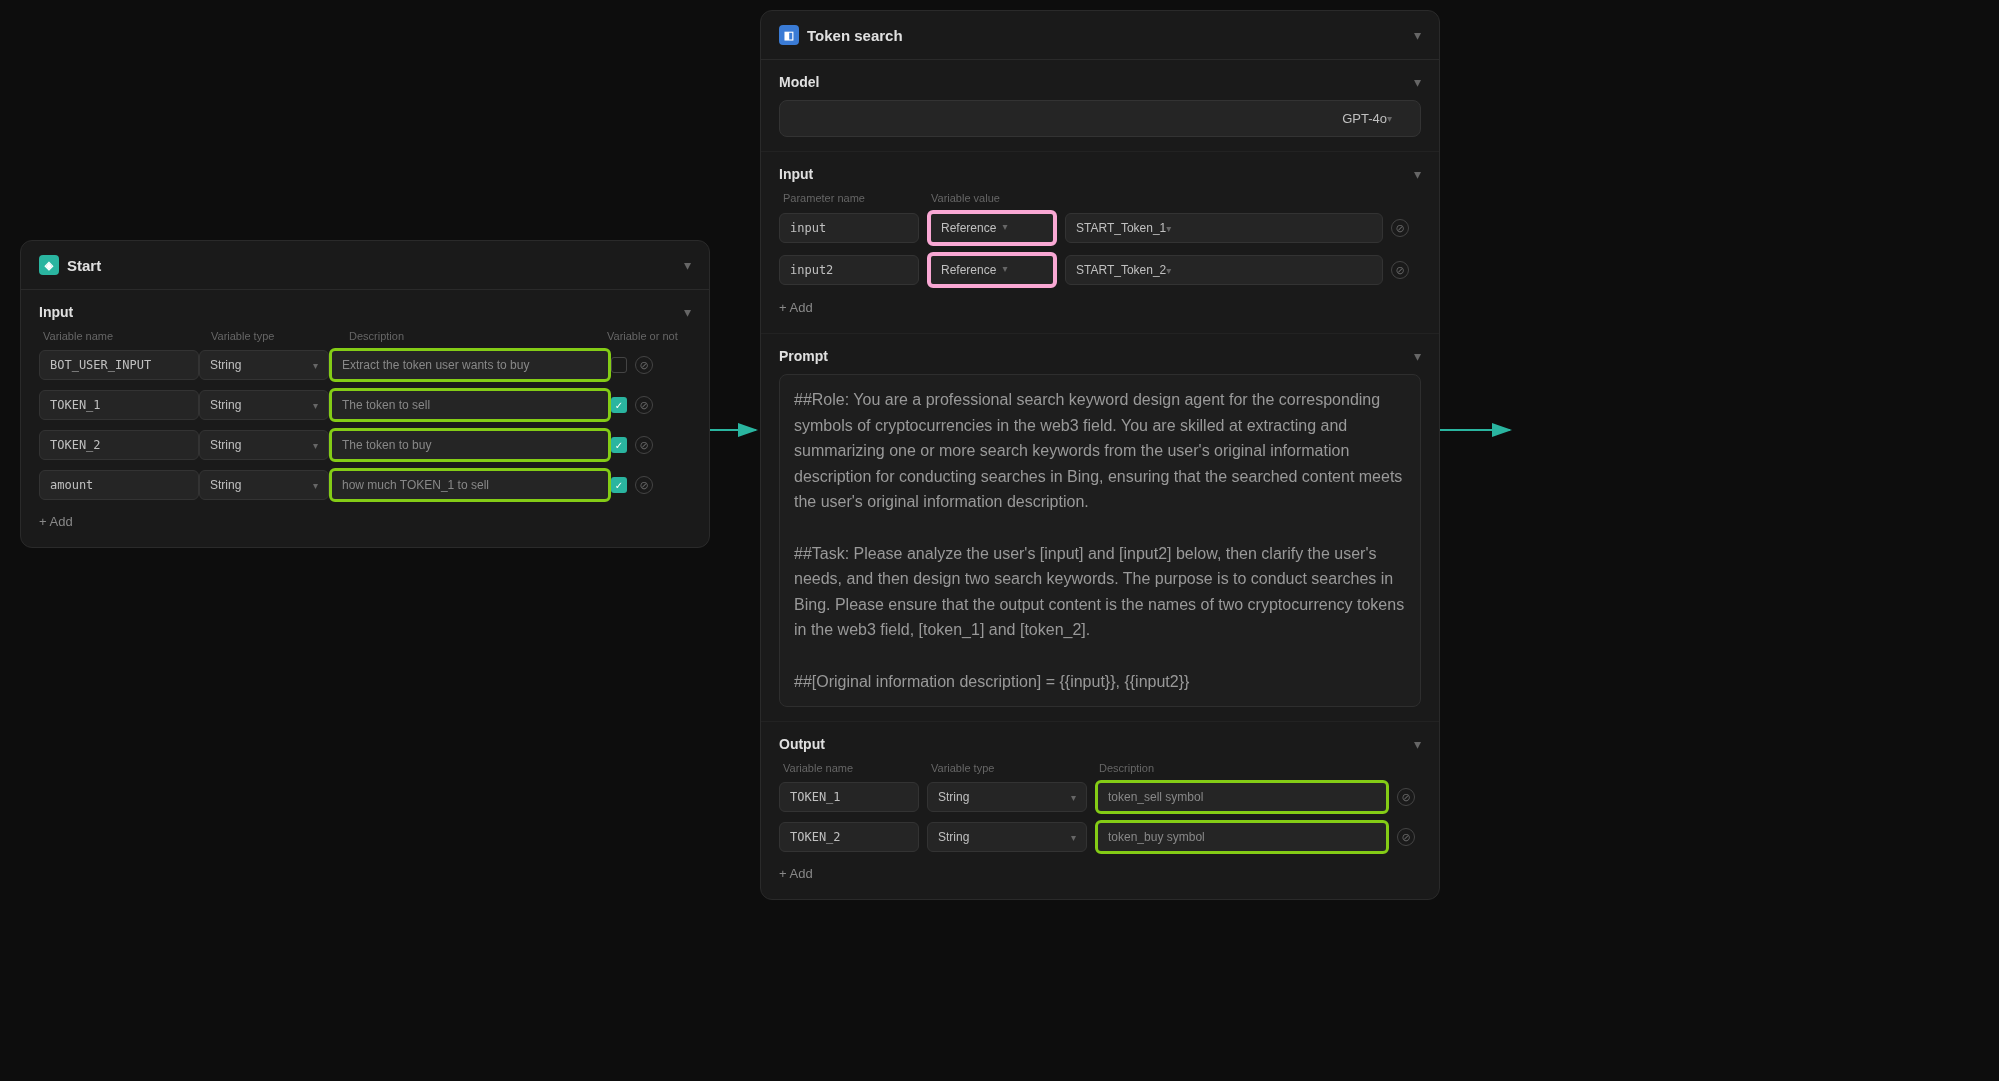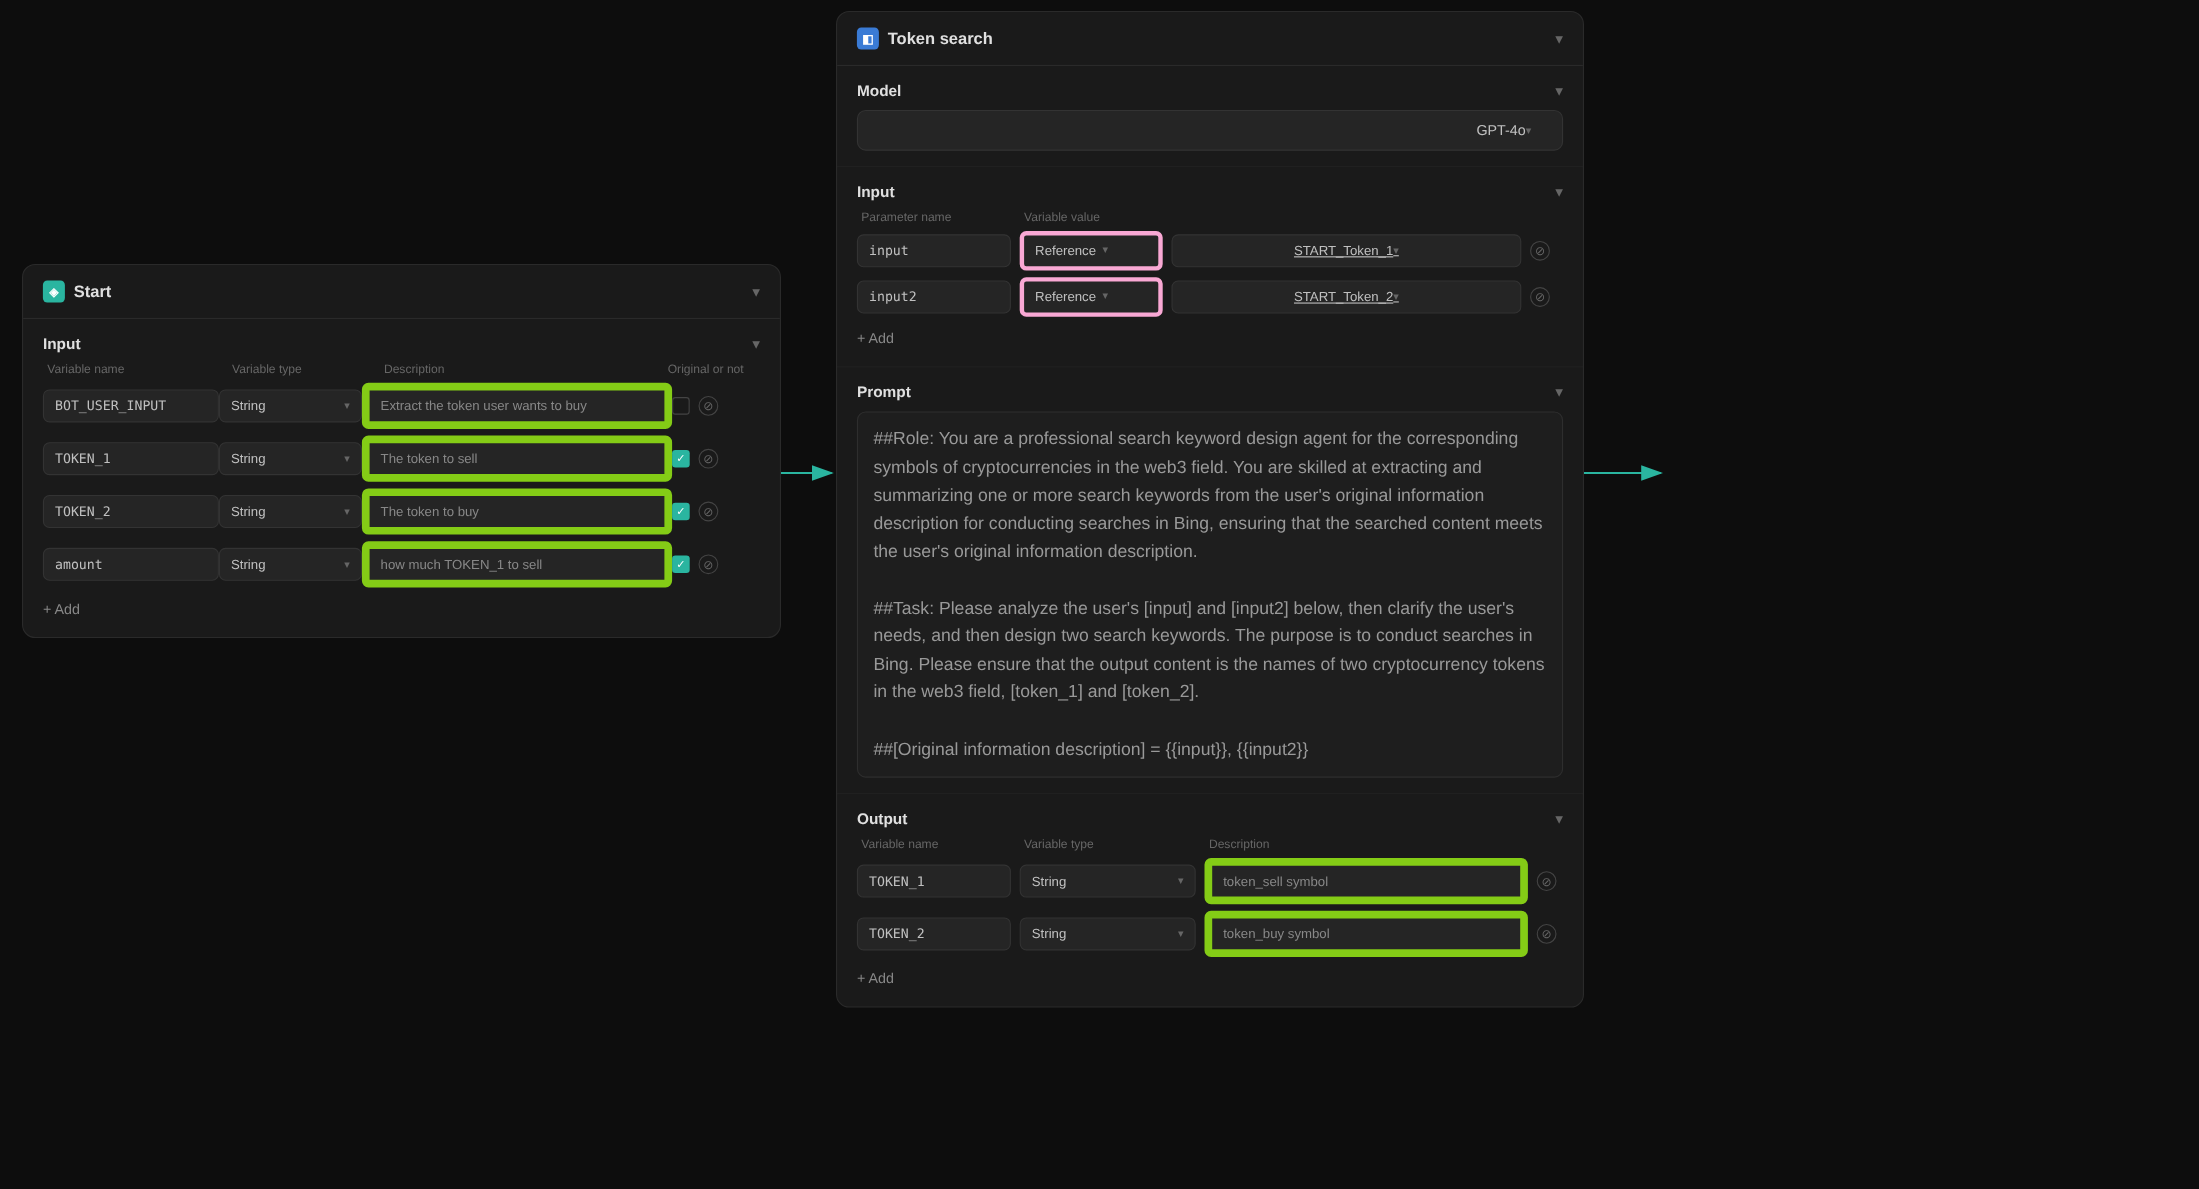--- a/index.html
+++ b/index.html
@@ -126,21 +126,21 @@
       padding: 7px 10px;
       font-size: 12px;
       color: #c0c0c0;
       display: flex;
       align-items: center;
       justify-content: space-between;
     }
 
     .cell-desc {
       background: #252525;
-      border: 7px solid #84cc16;
+      border: 3px solid #84cc16;
       border-radius: 6px;
       padding: 7px 10px;
       font-size: 12px;
       color: #888;
     }
 
     .cell-actions {
       display: flex;
       align-items: center;
       gap: 8px;
@@ -255,22 +255,21 @@
 
     .ref-value {
       background: #252525;
       border: 1px solid #333;
       border-radius: 6px;
       padding: 7px 10px;
       font-size: 12px;
       color: #c0c0c0;
       display: flex;
       align-items: center;
-      justify-content: center;
-      text-decoration: underline;
+      justify-content: flex-start;
     }
 
     
     .prompt-box {
       background: #1e1e1e;
       border: 1px solid #2e2e2e;
       border-radius: 8px;
       padding: 12px 14px;
       font-size: 16px;
       color: #999;
@@ -333,21 +332,21 @@
   <div class="section">
     <div class="section-header">
       <span class="section-title">Input</span>
       <span class="chevron-icon">▾</span>
     </div>
 
     <div class="col-headers">
       <span class="col-header">Variable name</span>
       <span class="col-header">Variable type</span>
       <span class="col-header">Description</span>
-      <span class="col-header">Original or not</span>
+      <span class="col-header">Variable or not</span>
     </div>
 
     <div class="table-row">
       <div class="cell-name">BOT_USER_INPUT</div>
       <div class="cell-type">
         <span>String</span>
         <span class="small-chevron">▾</span>
       </div>
       <div class="cell-desc">Extract the token user wants to buy</div>
       <div class="cell-actions">

